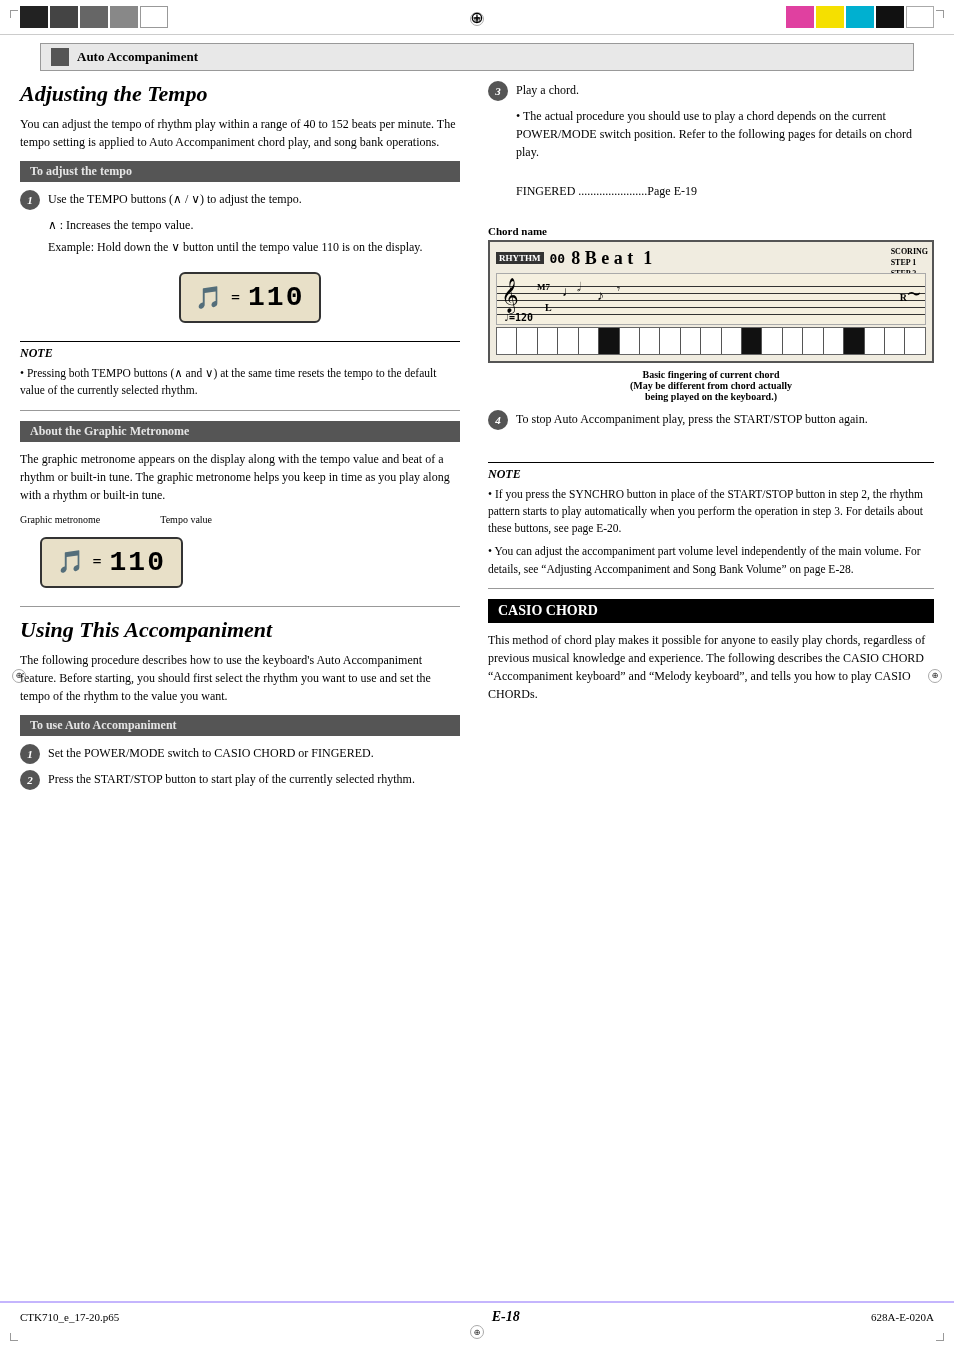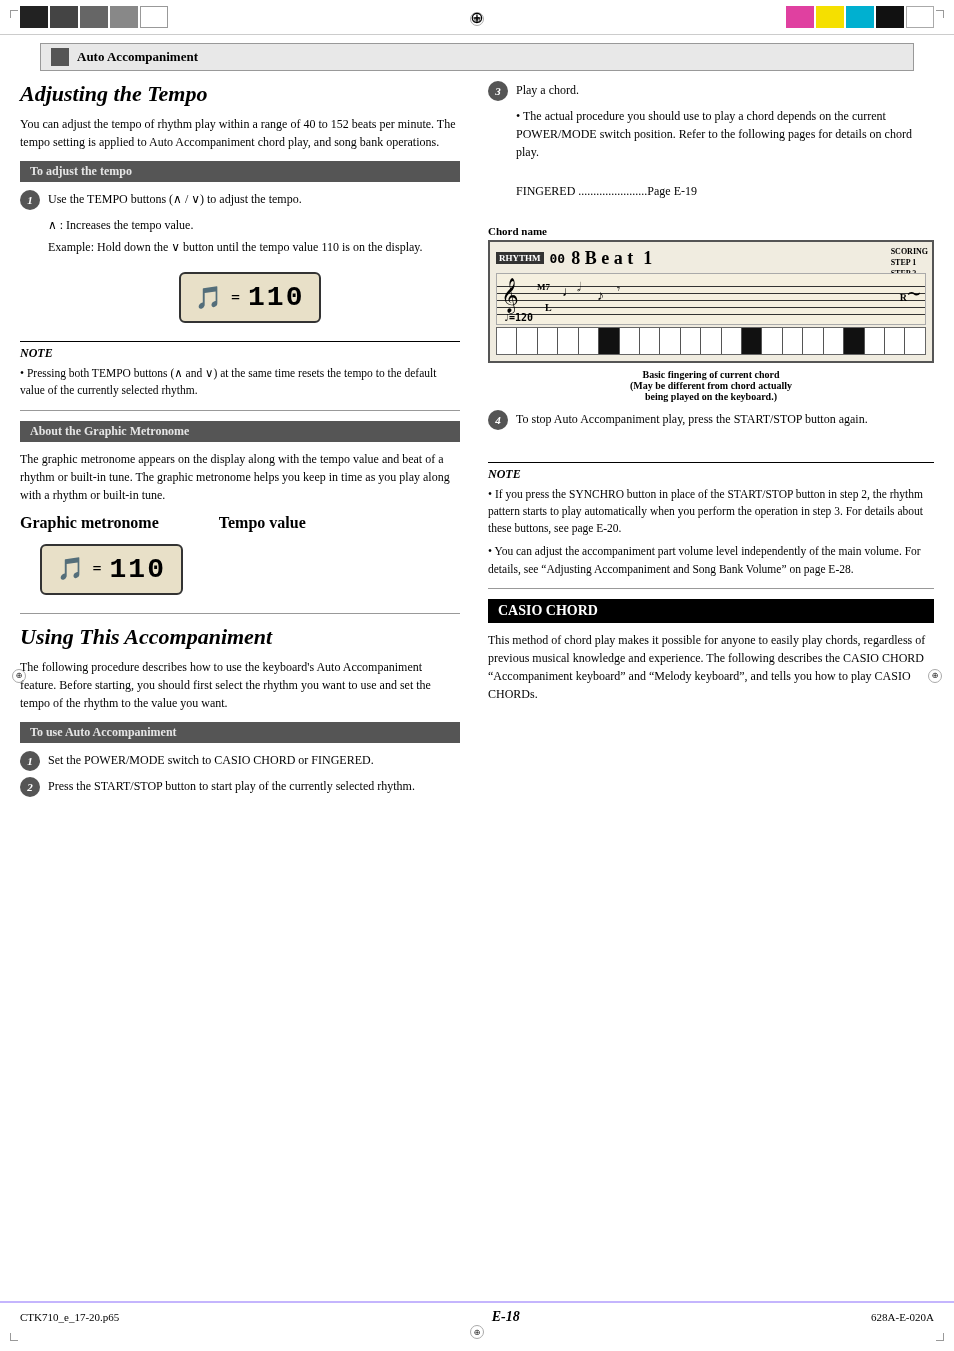--- a/index.html
+++ b/index.html
@@ -210,22 +210,22 @@
       margin: 6px 0 3px 0;
     }
 
     
     .metronome-labels {
       display: flex;
       gap: 60px;
       margin-bottom: 4px;
     }
     .metro-label {
-      font-size: 16px;
-      font-weight: bold;
+      font-size: 10px;
+      font-weight: normal;
     }
 
     
     .divider {
       border: none;
       border-top: 1px solid #999;
       margin: 10px 0;
     }
 
     

